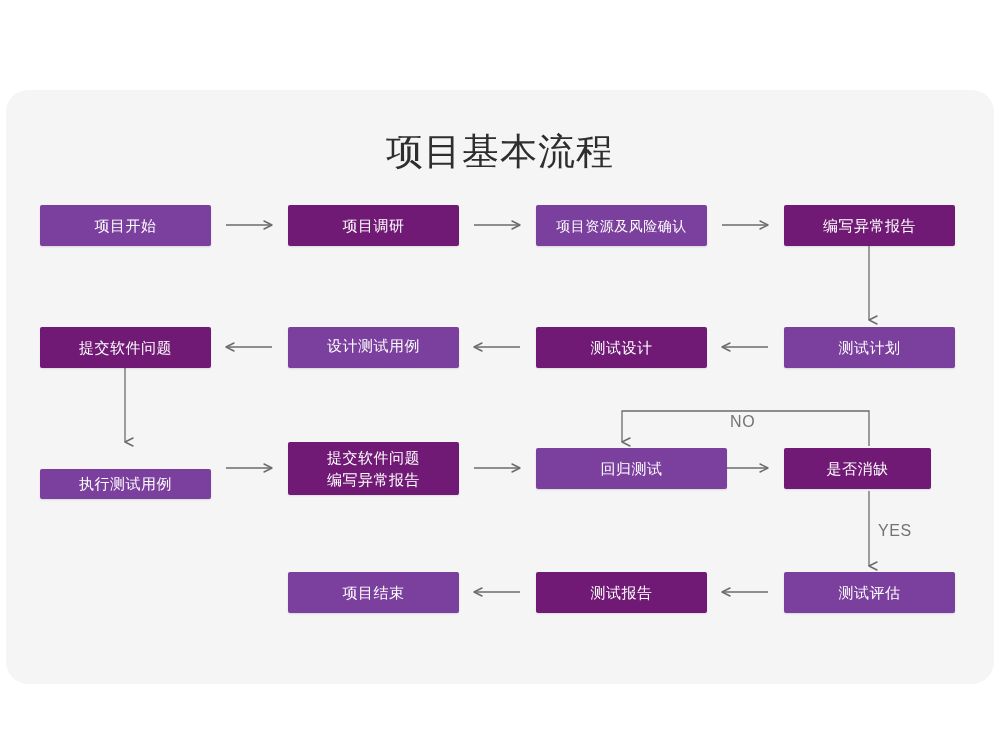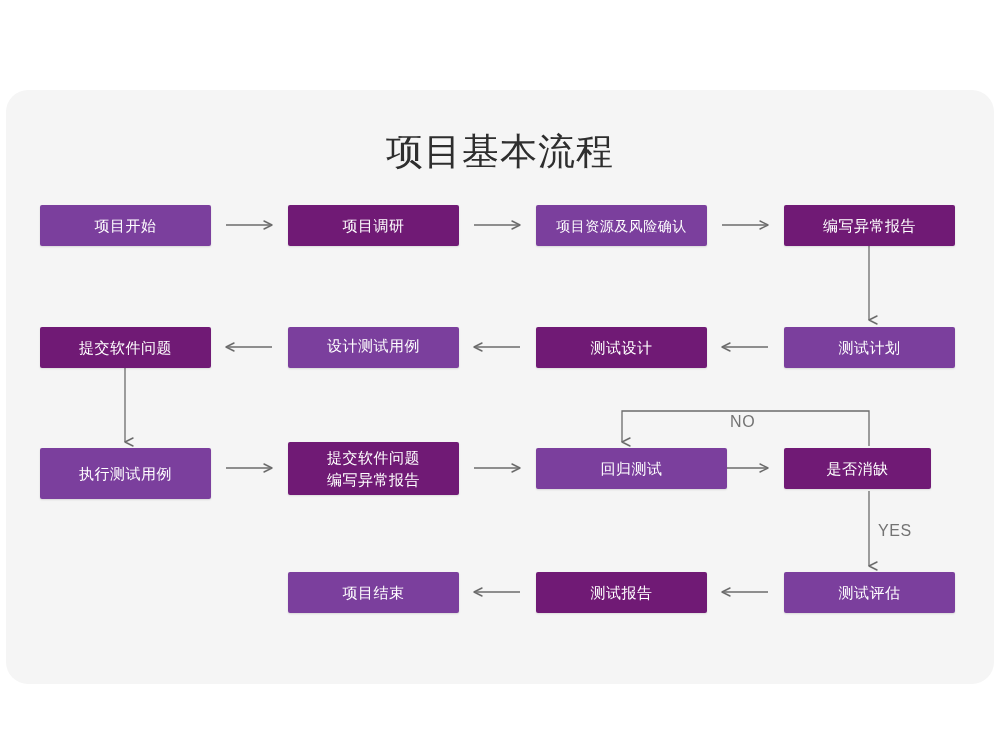--- a/index.html
+++ b/index.html
@@ -134,21 +134,21 @@
   <div class="node purple" style="left:40px;  top:205px; width:171px; height:41px;">项目开始</div>
   <div class="node gray" style="left:288px; top:205px; width:171px; height:41px;">项目调研</div>
   <div class="node purple tight" style="left:536px; top:205px; width:171px; height:41px;">项目资源及风险确认</div>
   <div class="node gray" style="left:784px; top:205px; width:171px; height:41px;">编写异常报告</div>
 
   <div class="node gray" style="left:40px;  top:327px; width:171px; height:41px;">提交软件问题</div>
   <div class="node purple" style="left:288px; top:327px; width:171px; height:41px;font-family:Liberation Mono, monospace;">设计测试用例</div>
   <div class="node gray" style="left:536px; top:327px; width:171px; height:41px;">测试设计</div>
   <div class="node purple" style="left:784px; top:327px; width:171px; height:41px;">测试计划</div>
 
-  <div class="node purple" style="left:40px;  top:448px; width:171px; height:51px;">执行测试用例</div>
+  <div class="node purple" style="left:40px;  top:469px; width:171px; height:30px;">执行测试用例</div>
   <div class="node gray" style="left:288px; top:442px; width:171px; height:53px;">提交软件问题
 编写异常报告</div>
   <div class="node purple" style="left:536px; top:448px; width:191px; height:41px;">回归测试</div>
   <div class="node gray" style="left:784px; top:448px; width:147px; height:41px;">是否消缺</div>
 
   <div class="node gray" style="left:536px; top:572px; width:171px; height:41px;">测试报告</div>
   <div class="node purple" style="left:288px; top:572px; width:171px; height:41px;">项目结束</div>
   <div class="node purple" style="left:784px; top:572px; width:171px; height:41px;">测试评估</div>
 
 </div>

